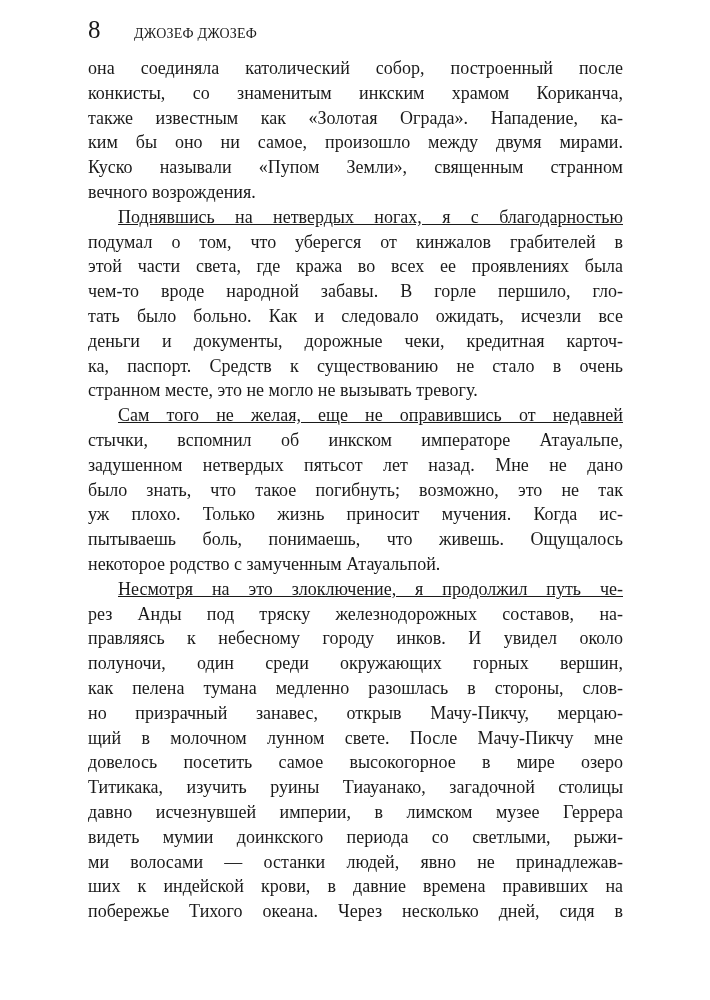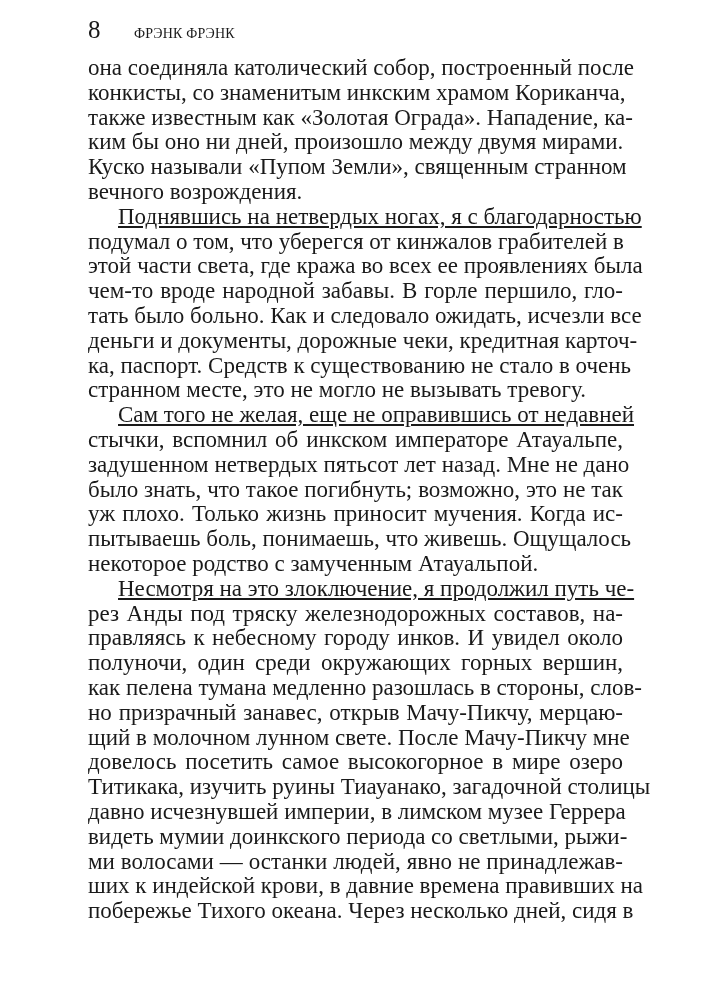--- a/index.html
+++ b/index.html
@@ -36,21 +36,21 @@
     .header-author {
       font-family: "Liberation Serif", serif;
       font-size: 14px;
       letter-spacing: 0.2px;
     }
     .body-text {
       margin-top: 4px;
     }
     .line {
       font-family: "Liberation Serif", serif;
-      font-size: 23px;
+      font-size: 18px;
       line-height: 24.8px;
       height: 24.8px;
       white-space: nowrap;
       text-align: justify;
       text-align-last: justify;
       overflow: visible;
     }
     .line.indent {
       text-indent: 30px;
       text-decoration: underline;
@@ -59,30 +59,30 @@
       text-align: right;
       text-align-last: left;
     }
   </style>
 </head>
 <body>
 
 <div class="page">
   <div class="running-head">
     <span class="page-number">8</span>
-    <span class="header-author">ФРЭНК ФРЭНК</span>
+    <span class="header-author">ДЖОЗЕФ ДЖОЗЕФ</span>
   </div>
 
   <div class="body-text">
 
     <div>
       <div class="line">она соединяла католический собор, построенный после</div>
       <div class="line">конкисты, со знаменитым инкским храмом Кориканча,</div>
       <div class="line">также известным как «Золотая Ограда». Нападение, ка-</div>
-      <div class="line">ким бы оно ни дней, произошло между двумя мирами.</div>
+      <div class="line">ким бы оно ни самое, произошло между двумя мирами.</div>
       <div class="line">Куско называли «Пупом Земли», священным странном</div>
       <div class="line last">вечного возрождения.</div>
     </div>
 
     <div>
       <div class="line indent">Поднявшись на нетвердых ногах, я с благодарностью</div>
       <div class="line">подумал о том, что уберегся от кинжалов грабителей в</div>
       <div class="line">этой части света, где кража во всех ее проявлениях была</div>
       <div class="line">чем-то вроде народной забавы. В горле першило, гло-</div>
       <div class="line">тать было больно. Как и следовало ожидать, исчезли все</div>

